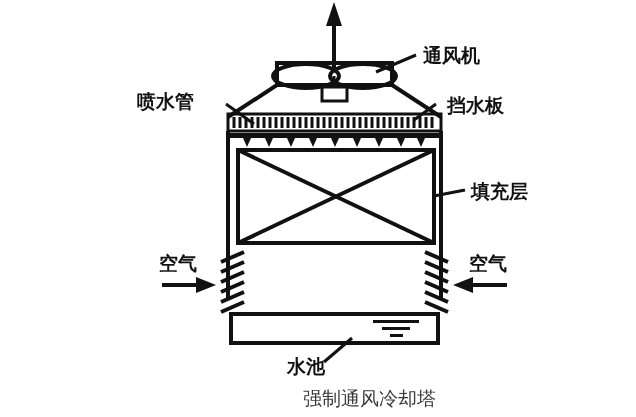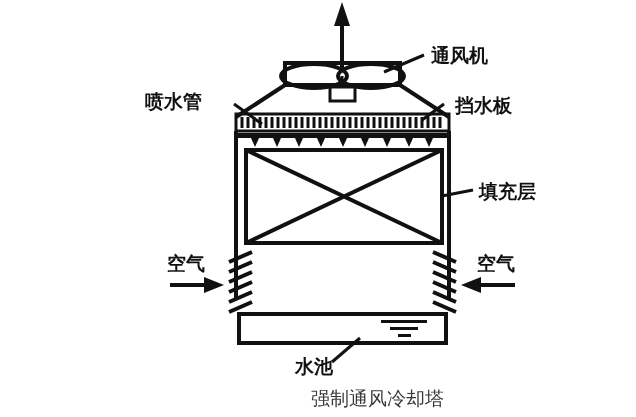--- a/index.html
+++ b/index.html
@@ -9,21 +9,21 @@
   }
   body {
     width: 636px;
     height: 417px;
     font-family: "Liberation Sans", sans-serif;
     position: relative;
     overflow: hidden;
   }
   #diagram-root {
     position: absolute;
-    left: 12px;
+    left: 4px;
     top: 0;
     width: 560px;
     height: 417px;
   }
   svg#tower-svg {
     display: block;
     width: 636px;
     height: 417px;
   }
   .lbl {

